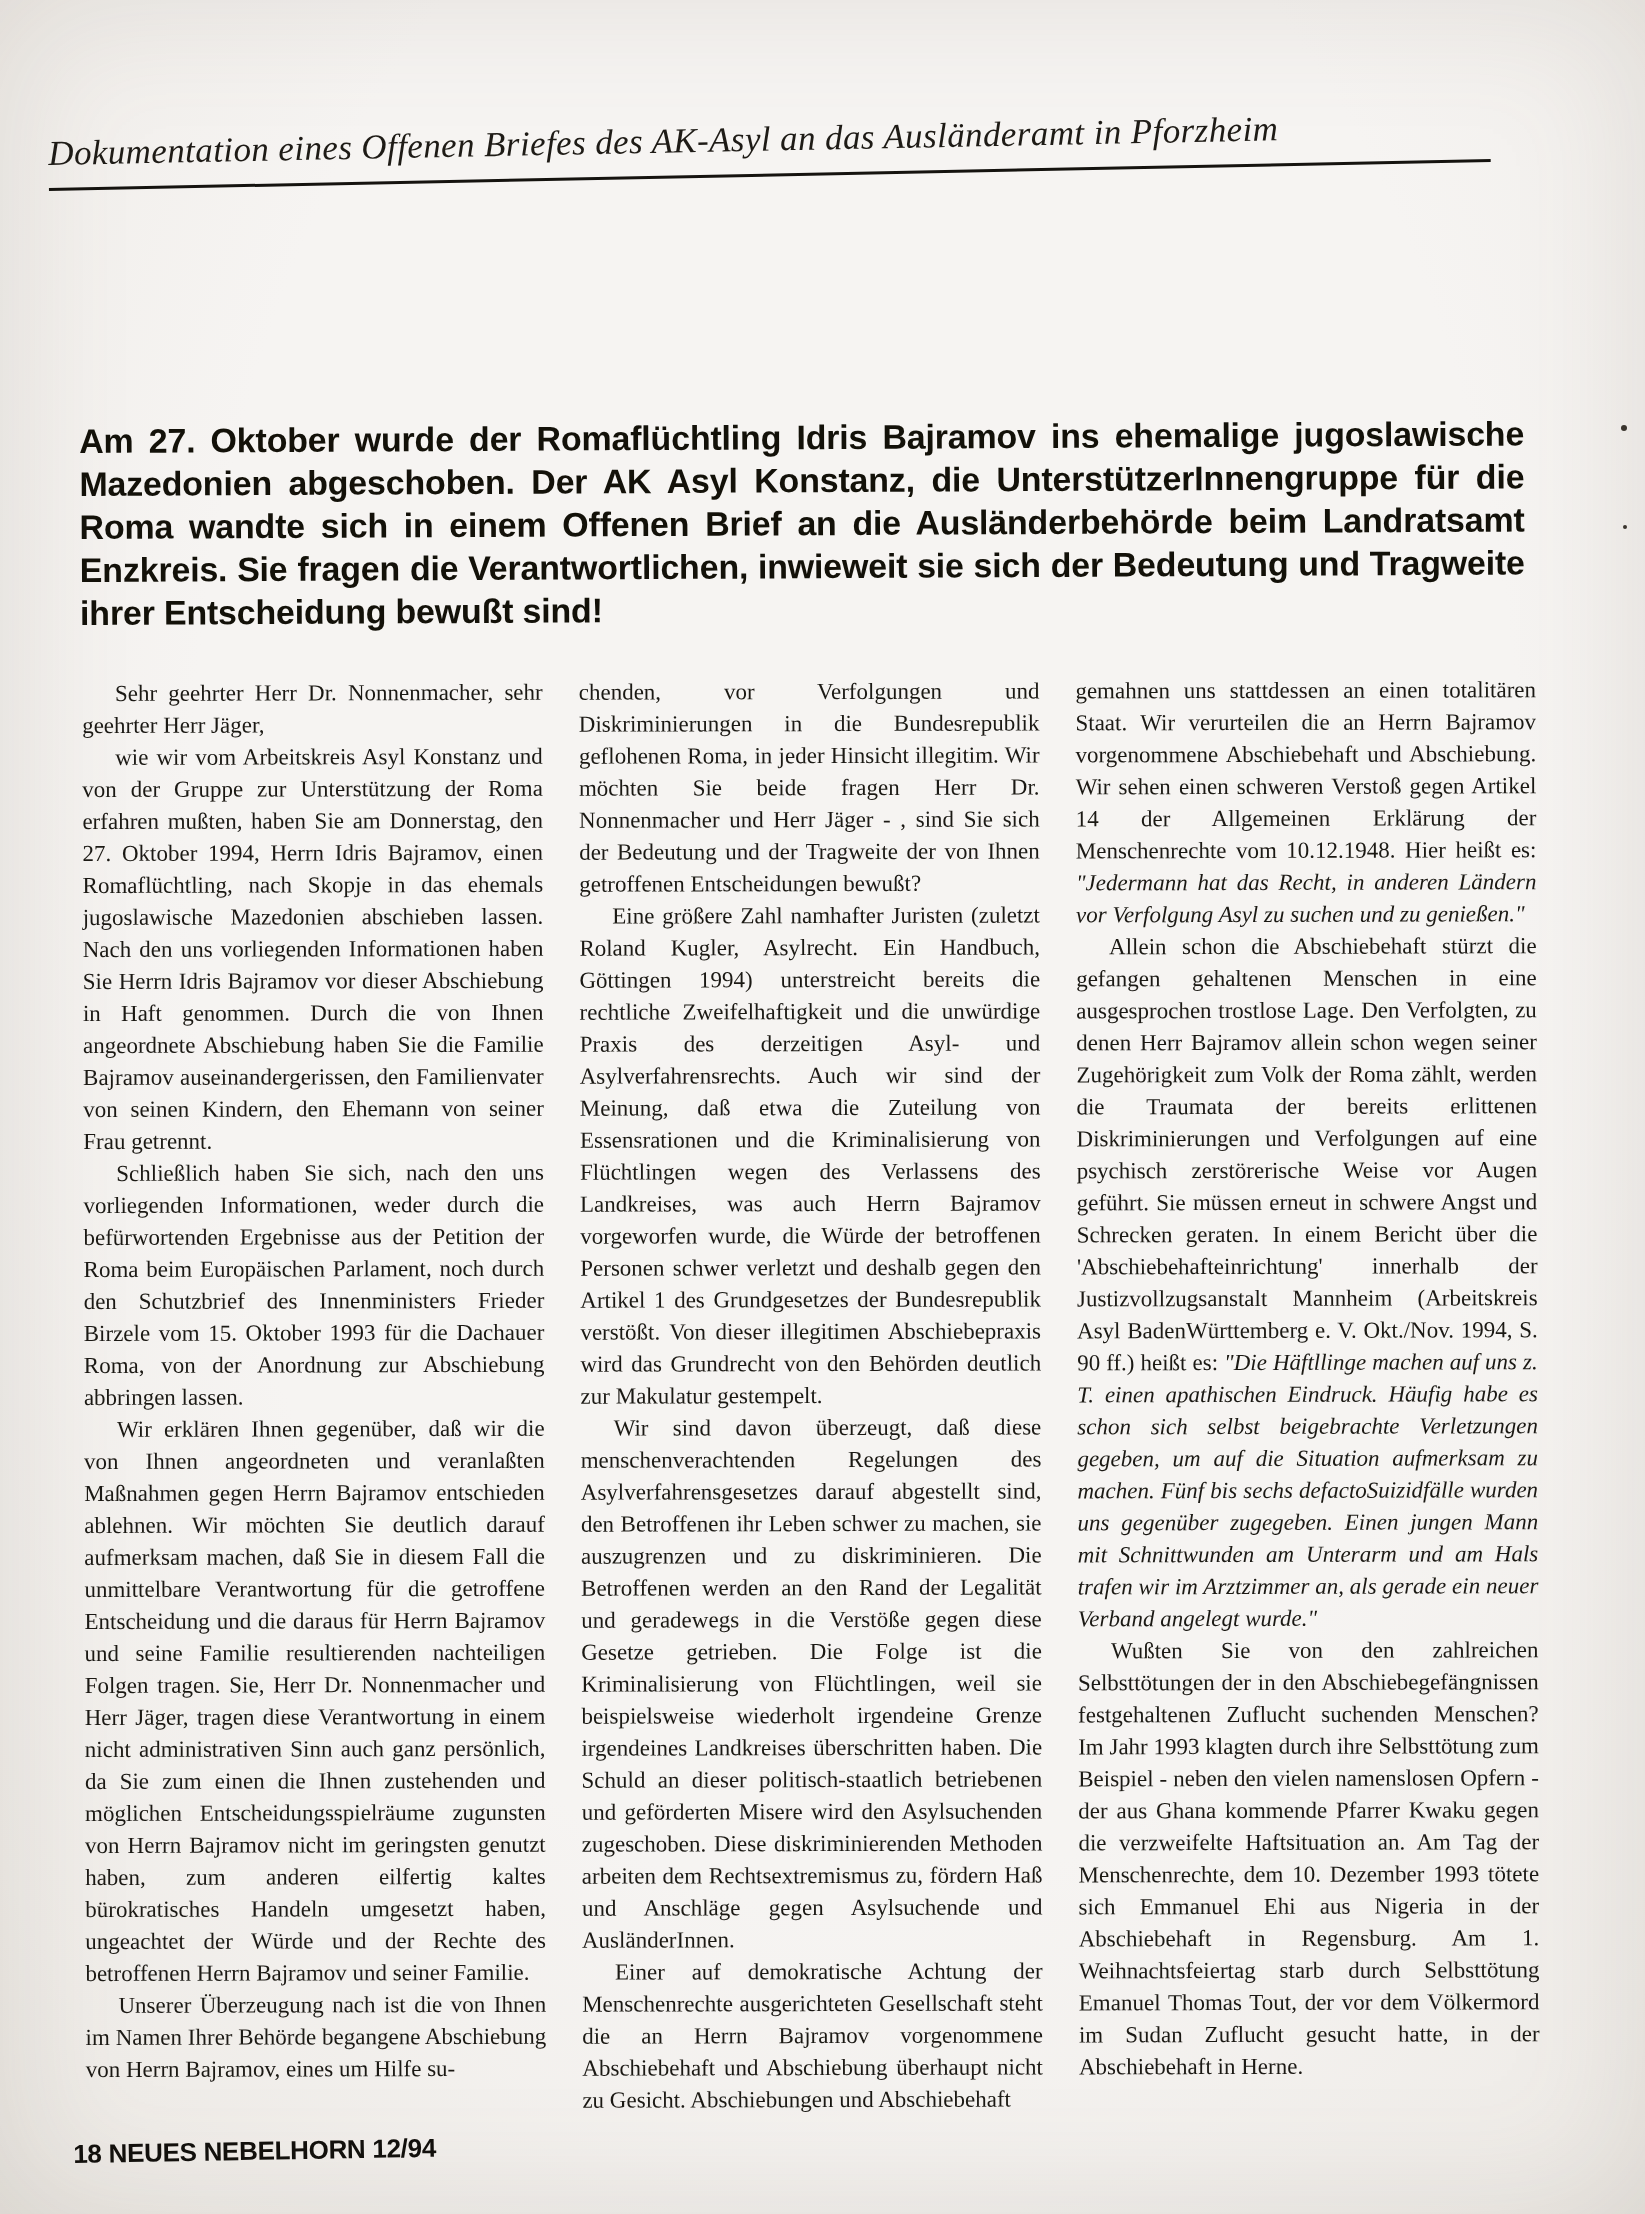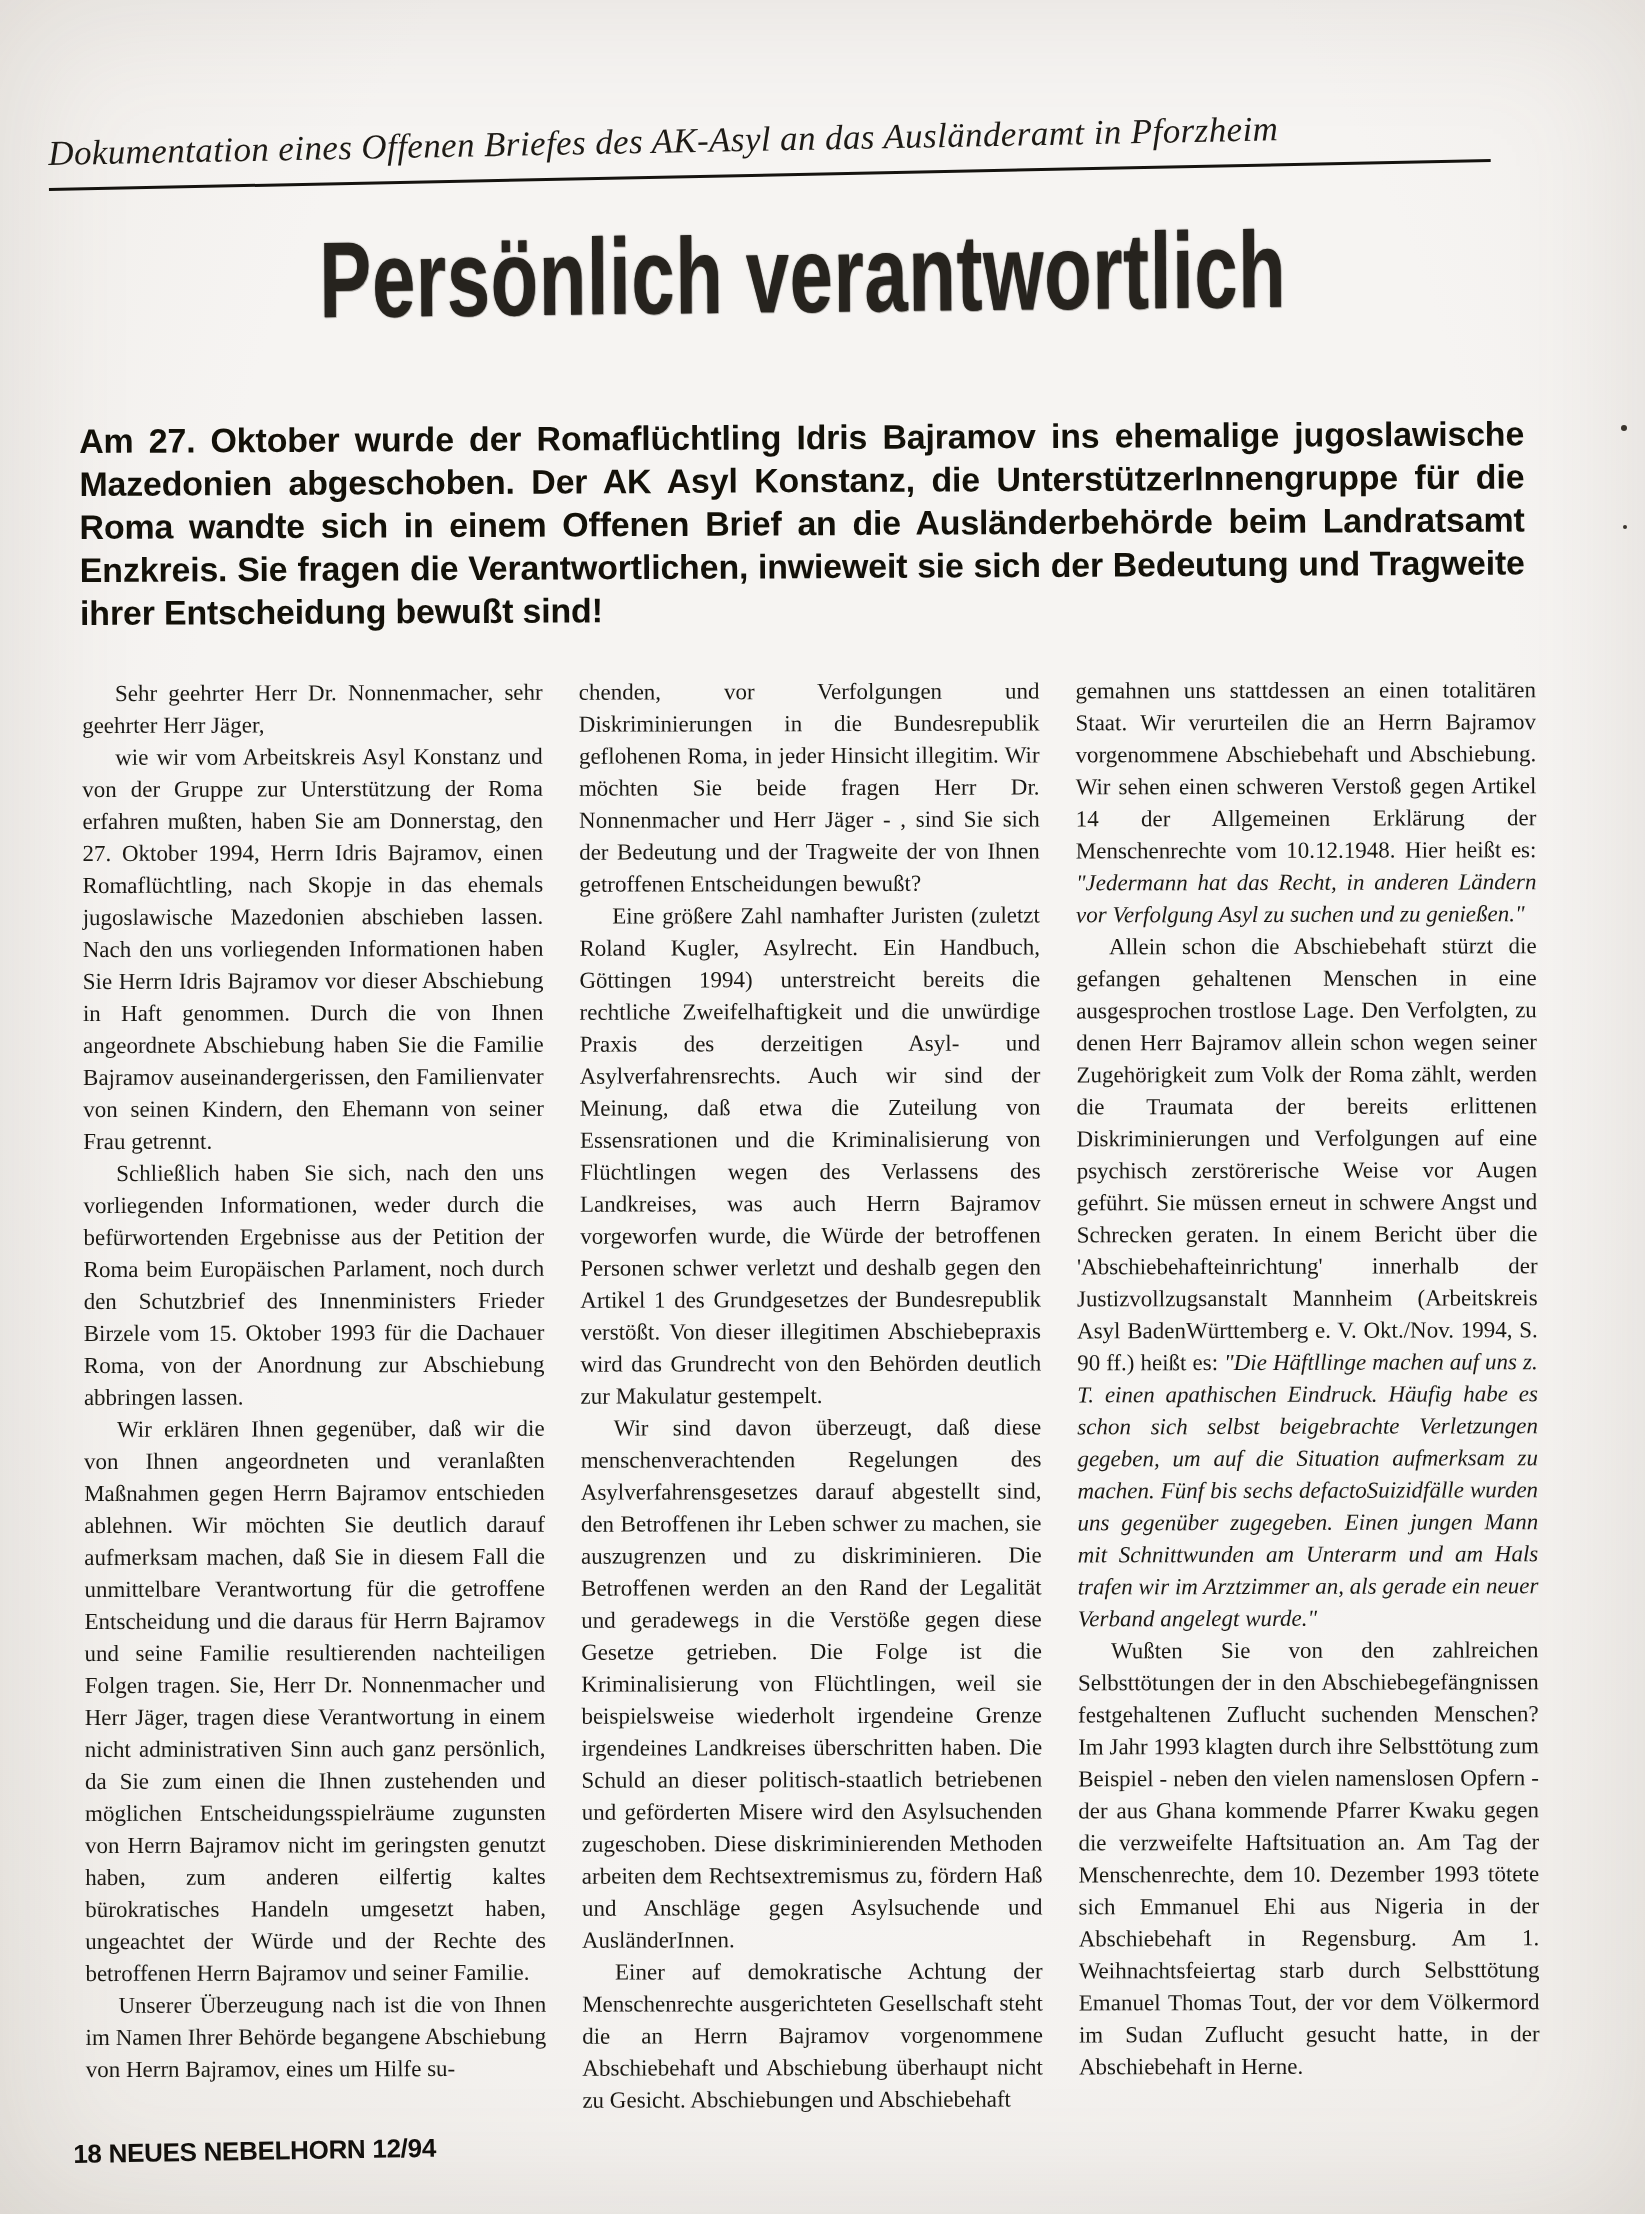--- a/index.html
+++ b/index.html
@@ -122,23 +122,20 @@
 </style>
 </head>
 <body>
 
 <div class="page">
 
   <div class="kicker">
     <span>Dokumentation eines Offenen Briefes des AK-Asyl an das Ausländeramt in Pforzheim</span>
   </div>
 
-  <h1 class="headline">
-    <span class="headline-inner">Persönlich verantwortlich</span>
-  </h1>
 
   <p class="lead">Am 27. Oktober wurde der Romaflüchtling Idris Bajramov ins ehemalige jugoslawische Mazedonien abgeschoben. Der AK Asyl Konstanz, die UnterstützerInnengruppe für die Roma wandte sich in einem Offenen Brief an die Ausländerbehörde beim Landratsamt Enzkreis. Sie fragen die Verantwortlichen, inwieweit sie sich der Bedeutung und Tragweite ihrer Entscheidung bewußt sind!</p>
 
   <div class="columns">
     <div class="col">
         <p class="para indent"><span>Sehr geehrter Herr Dr. Nonnenmacher, sehr geehrter Herr Jäger,</span></p>
         <p class="para indent"><span>wie wir vom Arbeitskreis Asyl Konstanz und von der Gruppe zur Unterstützung der Roma erfahren mußten, haben Sie am Donnerstag, den 27. Oktober 1994, Herrn Idris Bajramov, einen Romaflüchtling, nach Skopje in das ehemals jugoslawische Mazedonien abschieben lassen. Nach den uns vorliegenden Informationen haben Sie Herrn Idris Bajramov vor dieser Abschiebung in Haft genommen. Durch die von Ihnen angeordnete Abschiebung haben Sie die Familie Bajramov auseinandergerissen, den Familienvater von seinen Kindern, den Ehemann von seiner Frau getrennt.</span></p>
         <p class="para indent"><span>Schließlich haben Sie sich, nach den uns vorliegenden Informationen, weder durch die befürwortenden Ergebnisse aus der Petition der Roma beim Europäischen Parlament, noch durch den Schutzbrief des Innenministers Frieder Birzele vom 15. Oktober 1993 für die Dachauer Roma, von der Anordnung zur Abschiebung abbringen lassen.</span></p>
         <p class="para indent"><span>Wir erklären Ihnen gegenüber, daß wir die von Ihnen angeordneten und veranlaßten Maßnahmen gegen Herrn Bajramov entschieden ablehnen. Wir möchten Sie deutlich darauf aufmerksam machen, daß Sie in diesem Fall die unmittelbare Verantwortung für die getroffene Entscheidung und die daraus für Herrn Bajramov und seine Familie resultierenden nachteiligen Folgen tragen. Sie, Herr Dr. Nonnenmacher und Herr Jäger, tragen diese Verantwortung in einem nicht administrativen Sinn auch ganz persönlich, da Sie zum einen die Ihnen zustehenden und möglichen Entscheidungsspielräume zugunsten von Herrn Bajramov nicht im geringsten genutzt haben, zum anderen eilfertig kaltes bürokratisches Handeln umgesetzt haben, ungeachtet der Würde und der Rechte des betroffenen Herrn Bajramov und seiner Familie.</span></p>
         <p class="para indent"><span>Unserer Überzeugung nach ist die von Ihnen im Namen Ihrer Behörde begangene Abschiebung von Herrn Bajramov, eines um Hilfe su-</span></p>

